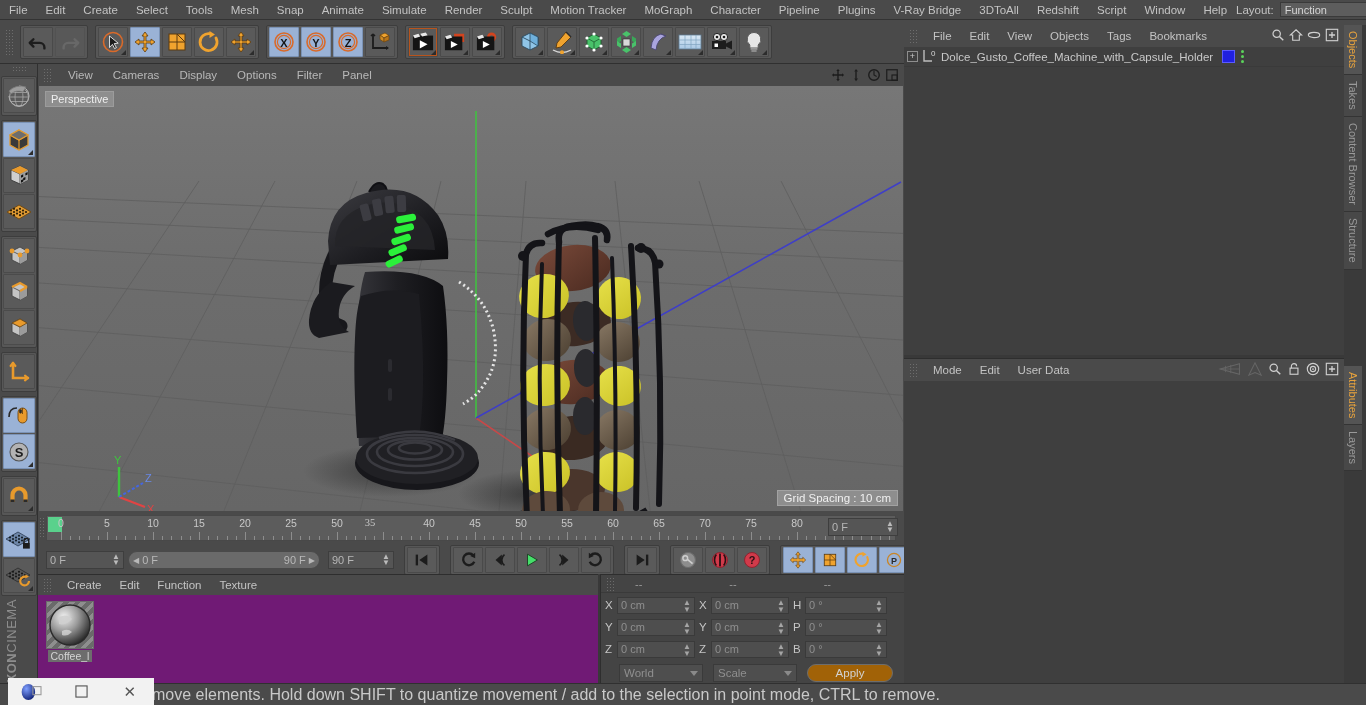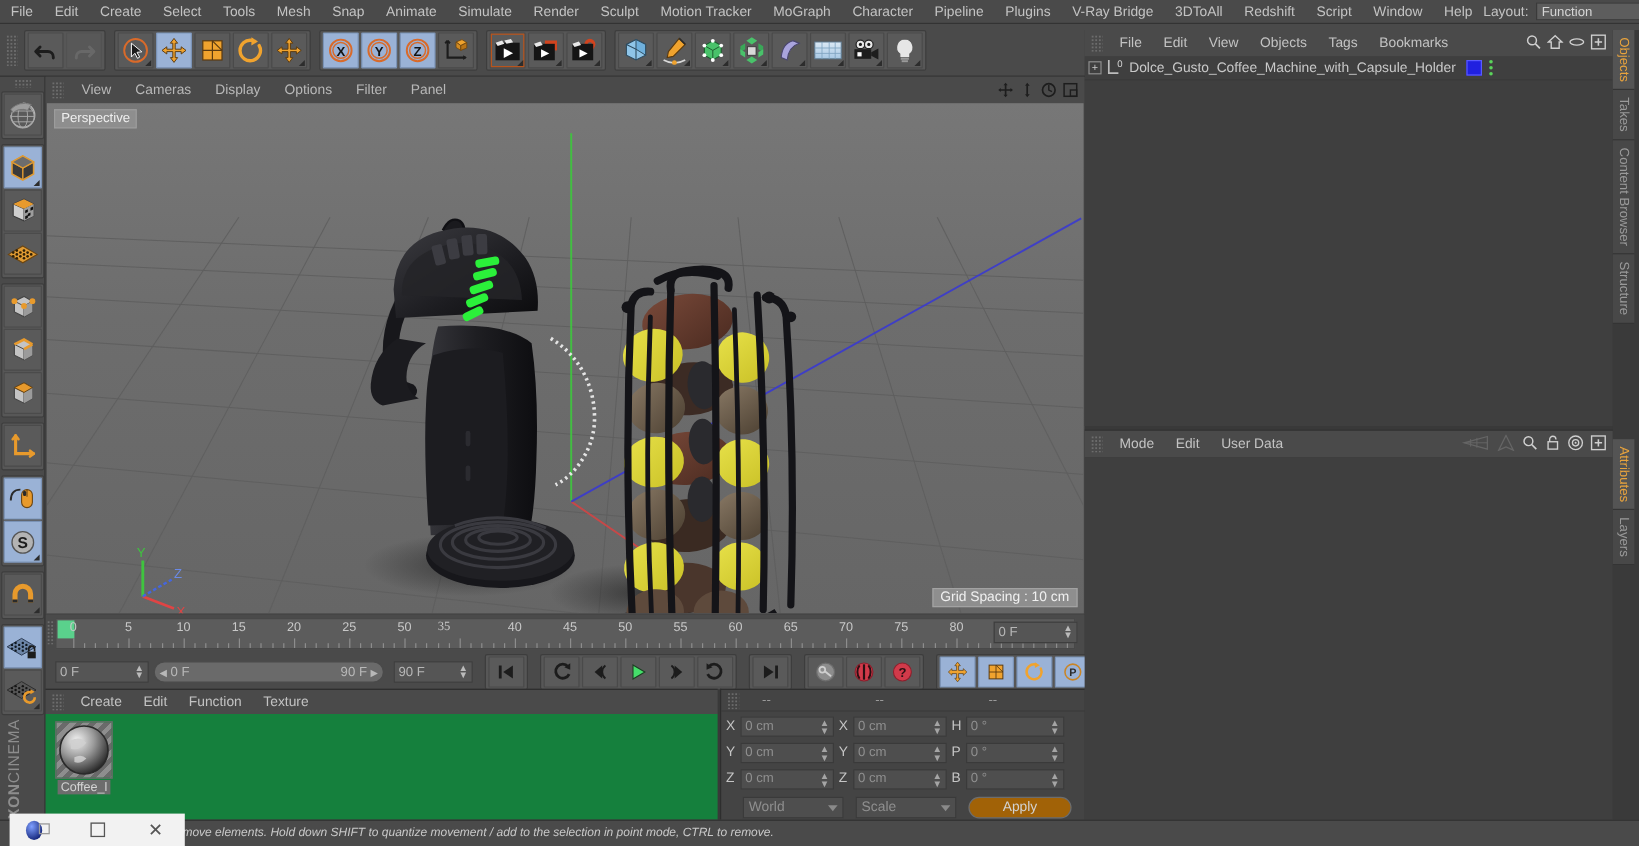--- a/index.html
+++ b/index.html
@@ -121,21 +121,21 @@
     display:flex;align-items:center;justify-content:center;margin:0 1px;border-radius:1px;
   }
   .pbtn.on{background:#9ab2d6;border-color:#7b93b6;}
   .pgrp{display:flex;background:#575757;border:1px solid #3d3d3d;padding:1px;border-radius:2px;margin-left:6px;}
   #frame-field{position:absolute;right:4px;top:4px;width:72px;}
 
   
   #mat-panel{position:absolute;left:38px;top:574px;width:560px;height:131px;background:#3f3f3f;border-top:1px solid #2e2e2e;}
   #mat-menubar{height:20px;display:flex;align-items:center;padding-left:5px;background:#4a4a4a;}
   #mat-menubar .menu-item{padding:0 9px;}
-  #mat-body{position:absolute;left:0;top:20px;right:0;bottom:0;background:#15803d;padding:6px;}
+  #mat-body{position:absolute;left:0;top:20px;right:0;bottom:0;background:#701a75;padding:6px;}
   .mat-item{width:52px;display:flex;flex-direction:column;align-items:center;}
   .mat-thumb{
     width:48px;height:48px;border:1px solid #6b6b6b;
     background:
       repeating-linear-gradient(135deg,#8e8e8e 0 4px,#6a6a6a 4px 8px);
     display:flex;align-items:center;justify-content:center;
   }
   .mat-name{font-size:10.5px;color:#d4d4d4;background:#6d6d6d;padding:0 3px;margin-top:1px;max-width:52px;overflow:hidden;white-space:nowrap;}
 
   
@@ -189,21 +189,21 @@
     padding:6px 3px;font-size:11px;color:#9a9a9a;background:#484848;
     border-bottom:1px solid #343434;text-align:left;
   }
   .vtab.active{color:#e8a33d;background:#545454;}
 
   
   #statusbar{
     position:absolute;left:0;top:683px;width:1366px;height:22px;background:#4a4a4a;
     display:flex;align-items:center;border-top:1px solid #303030;
   }
-  #status-text{margin-left:152px;color:#c9c9c9;font-size:10px;white-space:nowrap;font-style:italic;}
+  #status-text{margin-left:152px;color:#c9c9c9;font-size:16px;white-space:nowrap;}
 
   
   #taskbar{
     position:absolute;left:8px;top:678px;width:146px;height:27px;background:#f2f2f2;
     display:flex;align-items:center;z-index:30;
   }
   .tb-item{flex:1;display:flex;align-items:center;justify-content:center;height:27px;}
   .tb-close{color:#555;font-size:15px;}
 </style>
 </head>

